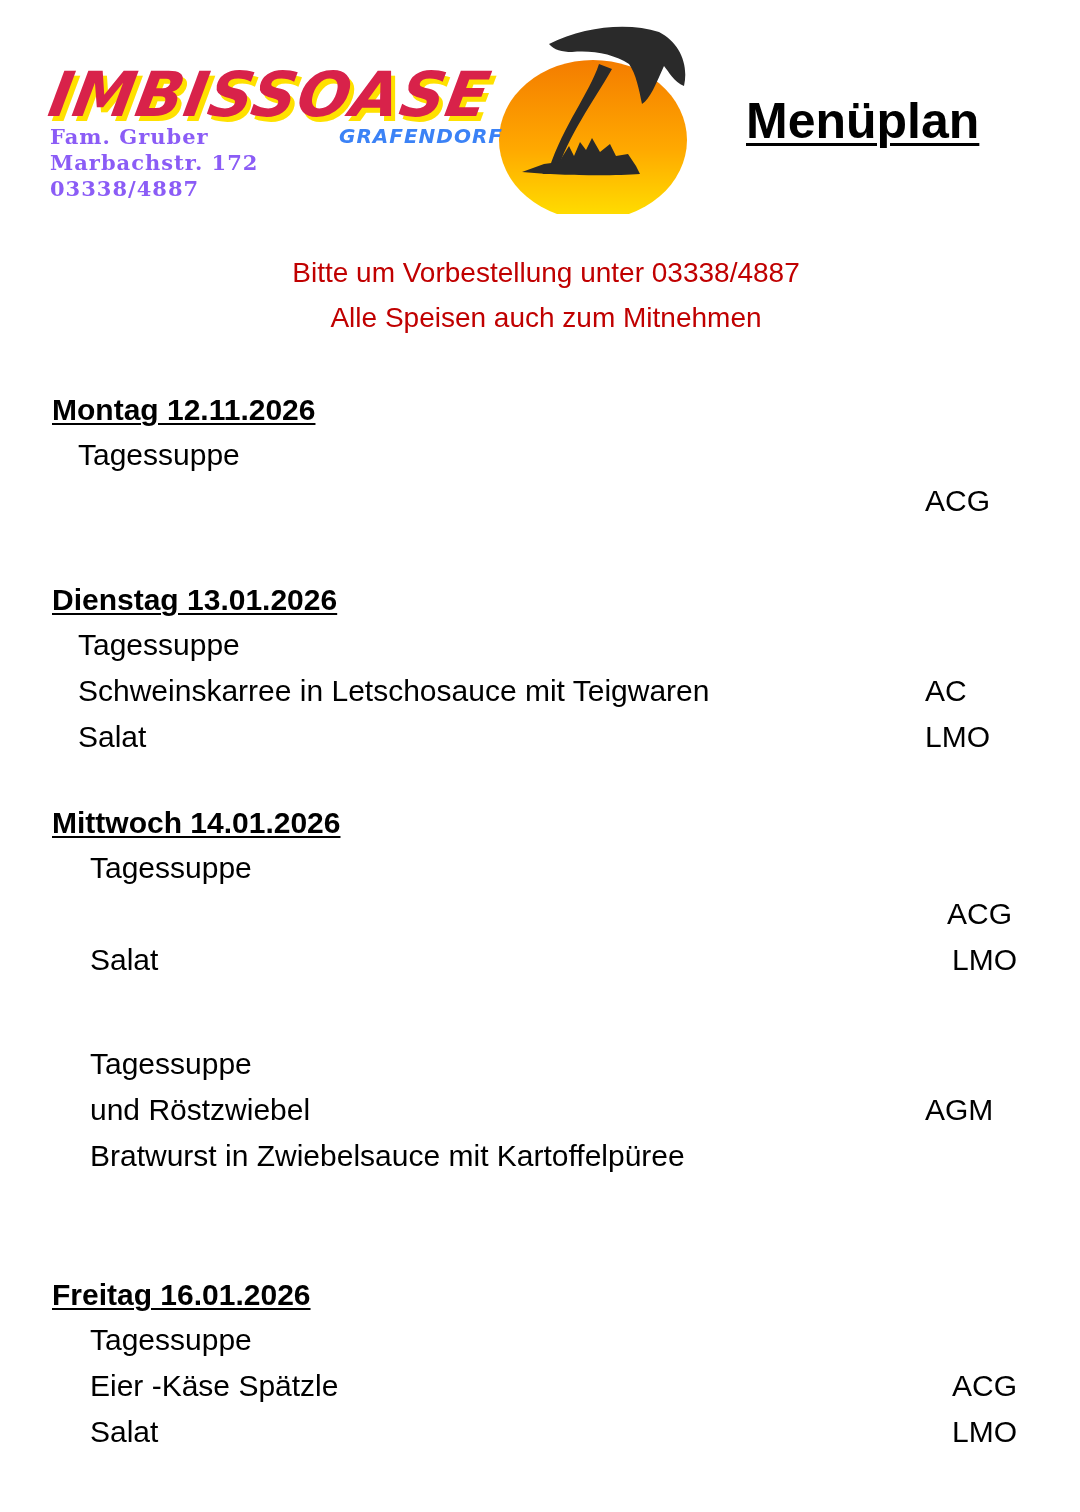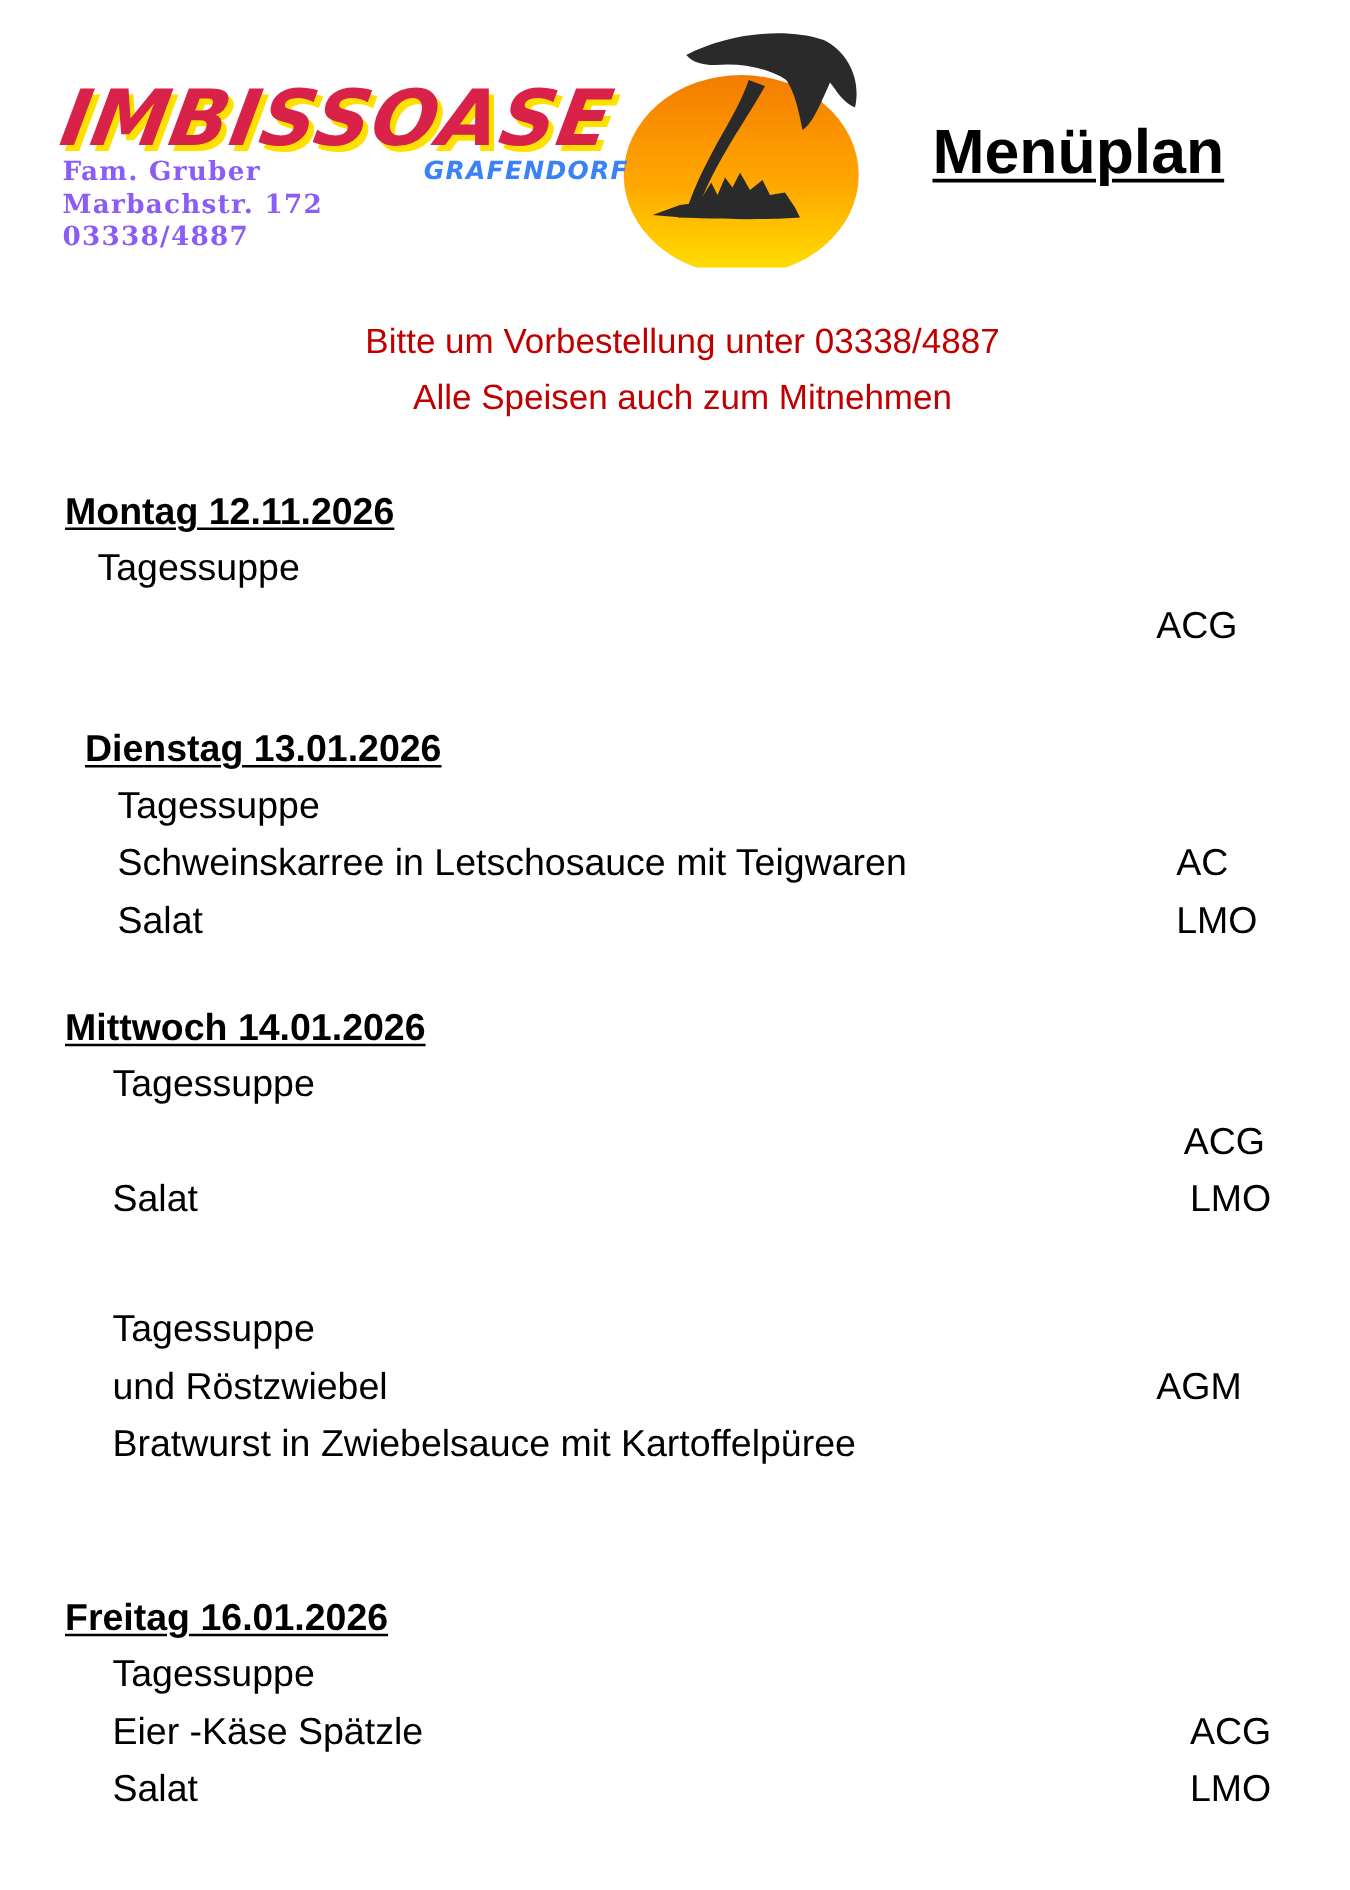--- a/index.html
+++ b/index.html
@@ -85,21 +85,21 @@
   <div class="day-heading">Montag 12.11.2026</div>
   <div class="dish" style="margin-top:2px;">
     <span class="name">Tagessuppe</span>
     <span class="allergen"></span>
   </div>
   <div class="dish">
     <span class="allergen">ACG</span>
   </div>
 </div>
 
-<div class="day" style="top:580px;margin-left:16px;">
+<div class="day" style="top:580px;">
   <div class="day-heading">Dienstag 13.01.2026</div>
   <div class="dish" style="margin-top:2px;">
     <span class="name">Tagessuppe</span>
     <span class="allergen"></span>
   </div>
   <div class="dish">
     <span class="name">Schweinskarree in Letschosauce mit Teigwaren</span>
     <span class="allergen">AC</span>
   </div>
   <div class="dish">

